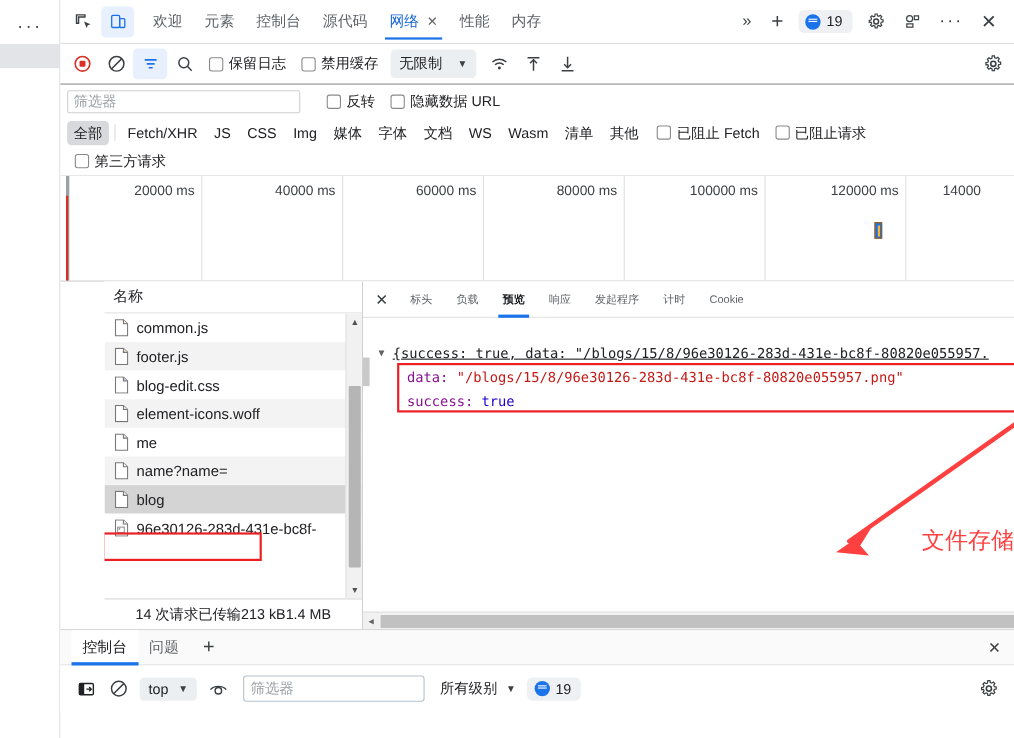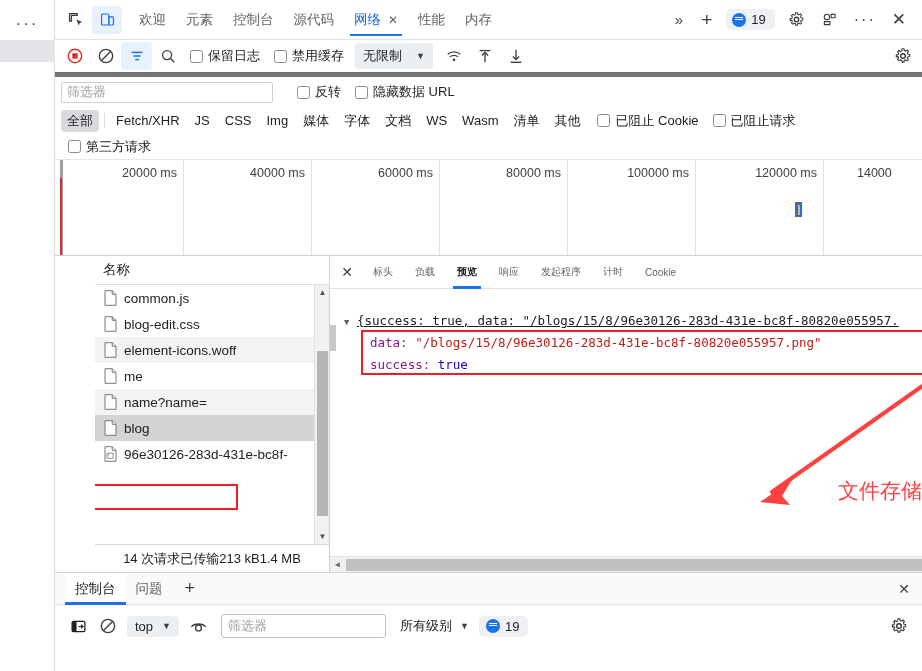--- a/index.html
+++ b/index.html
@@ -71,21 +71,21 @@
     content:""; position:absolute; left:3px; top:6px; width:8px; height:1.4px; background:#fff;
   }
   .bluebubble::before {
     content:""; position:absolute; left:3px; top:4px; width:8px; height:1.4px; background:#fff;
   }
   .ic-btn { padding:0 8px; display:flex; align-items:center; color:#3c4043; }
 
   
   .nettool {
     height:37px; display:flex; align-items:center; padding:0 4px;
-    border-bottom:5px solid #737373; background:#fff;
+    border-bottom:1px solid #737373; background:#fff;
   }
   .nt-btn {
     width:31px; height:28px; display:flex; align-items:center; justify-content:center;
     border-radius:4px; color:#3c4043;
   }
   .nt-btn.on { background:#e8f0fe; }
   .cbx { display:inline-flex; align-items:center; gap:5px; margin:0 7px; font-size:13px; color:#202124; white-space:nowrap;}
   .box {
     width:13px; height:13px; border:1.4px solid #8a8a8a; border-radius:2.5px; background:#fff;
     display:inline-block; flex:none;
@@ -419,21 +419,21 @@
       <span class="chip">Img</span>
       <span class="chip">媒体</span>
       <span class="chip">字体</span>
       <span class="chip">文档</span>
       <span class="chip">WS</span>
       <span class="chip">Wasm</span>
       <span class="chip">清单</span>
       <span class="chip">其他</span>
       <label class="cbx" style="margin-left:8px;">
         <span class="box"></span>
-        <span>已阻止 Cookie</span>
+        <span>已阻止 Fetch</span>
       </label>
       <label class="cbx">
         <span class="box"></span>
         <span>已阻止请求</span>
       </label>
     </div>
 
     <div class="thirdrow">
       <label class="cbx">
         <span class="box"></span>
@@ -469,20 +469,27 @@
         <div class="rl-header">
           <span>名称</span>
         </div>
         <div class="rl-body">
           <div class="row z1">
             <svg class="fileicon" viewBox="0 0 13 16">
                 <path d="M1 .7h7.2L12 4.3V15.3H1z" fill="#fff" stroke="#777" stroke-width="1"></path>
                 <path d="M8.2.7V4.3H12" fill="#f5dfc0" stroke="#777" stroke-width="1"></path>
               </svg>
             <span>common.js</span>
+          </div>
+          <div class="row z2">
+            <svg class="fileicon" viewBox="0 0 13 16">
+                <path d="M1 .7h7.2L12 4.3V15.3H1z" fill="#fff" stroke="#777" stroke-width="1"></path>
+                <path d="M8.2.7V4.3H12" fill="#f5dfc0" stroke="#777" stroke-width="1"></path>
+              </svg>
+            <span>footer.js</span>
           </div>
           <div class="row z1">
             <svg class="fileicon" viewBox="0 0 13 16">
                 <path d="M1 .7h7.2L12 4.3V15.3H1z" fill="#fff" stroke="#777" stroke-width="1"></path>
                 <path d="M8.2.7V4.3H12" fill="#cdbbe8" stroke="#777" stroke-width="1"></path>
               </svg>
             <span>blog-edit.css</span>
           </div>
           <div class="row z2">
             <svg class="fileicon" viewBox="0 0 13 16">

